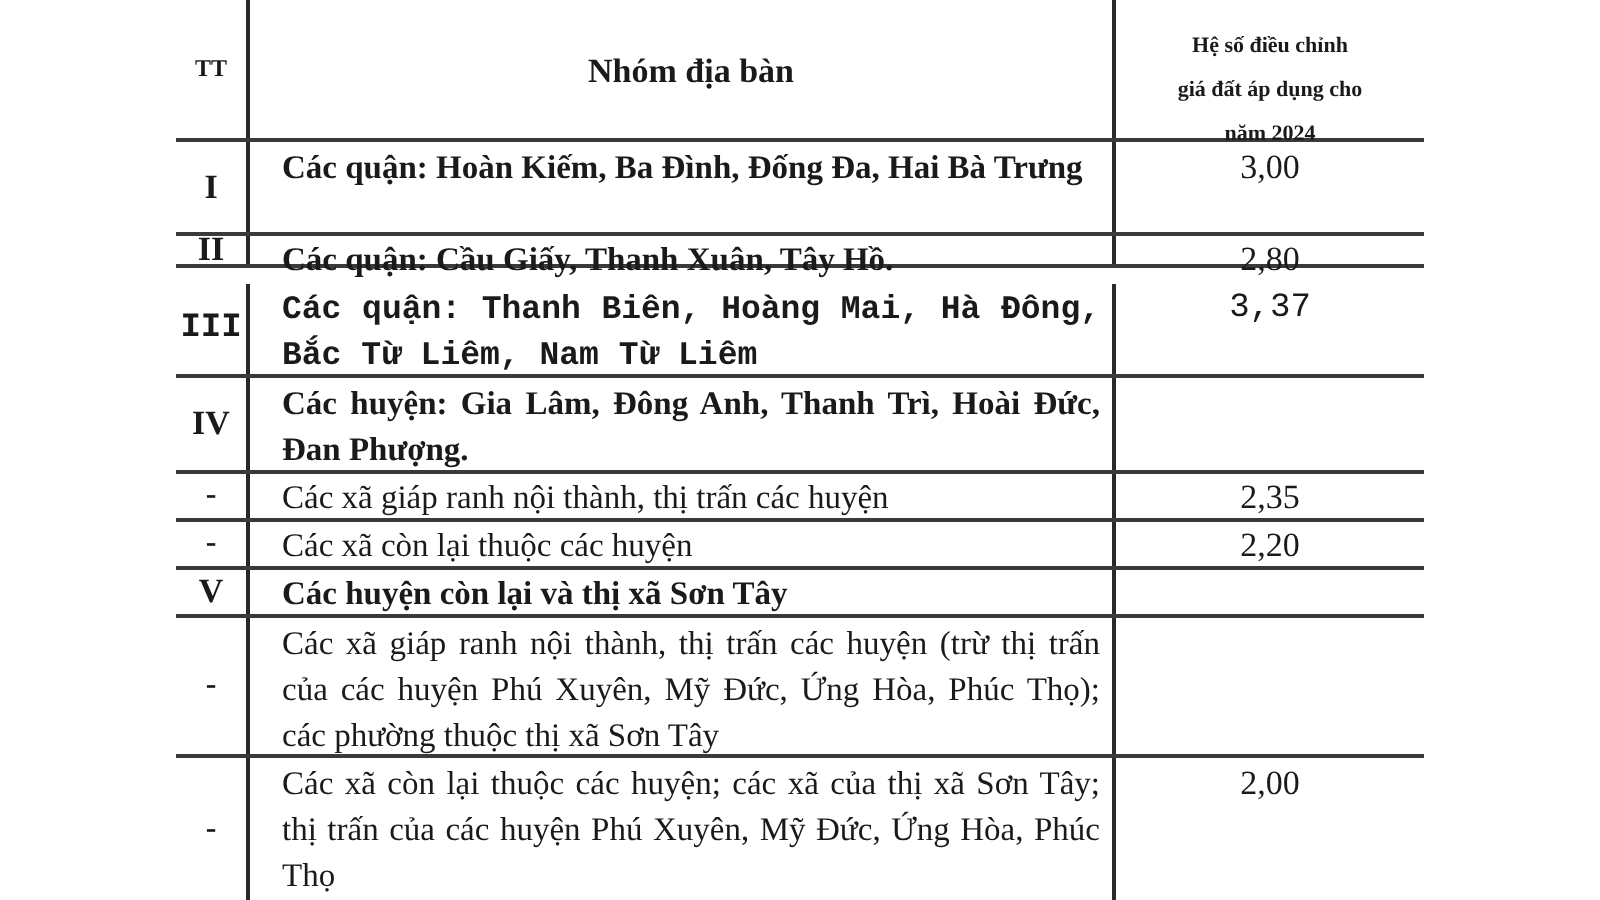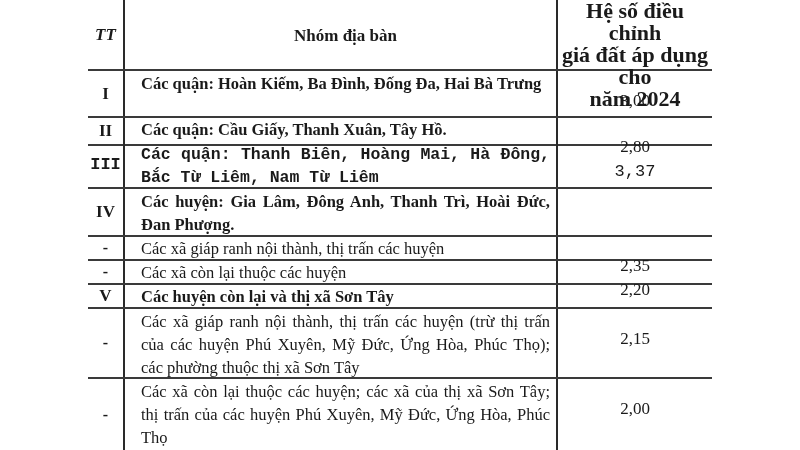--- a/index.html
+++ b/index.html
@@ -59,37 +59,37 @@
       font-size: 16.5px;
       line-height: 23px;
       text-align: justify;
     }
     .c-val {
       left: 470px;
       width: 154px;
       text-align: center;
       font-size: 17px;
       line-height: 23px;
-      padding-top: 18px;
+      padding-top: 1px;
     }
     .bold { font-weight: bold; }
     .normal { font-weight: normal; }
-    .hdr .c-tt { font-size: 17px; font-style: italic; }
+    .hdr .c-tt { font-size: 12px; }
     .hdr .c-name {
       display: flex;
       align-items: center;
       justify-content: center;
       font-weight: bold;
       font-size: 17px;
     }
     .hdr .c-val {
       font-weight: bold;
-      font-size: 22px;
+      font-size: 11px;
       line-height: 22px;
-      padding-top: 0;
+      padding-top: 12px;
       top: 0;
     }
     .dash { font-weight: bold; font-size: 16px; }
   </style>
 </head>
 <body>
 
 <div class="page">
   <div class="table">
 
@@ -102,21 +102,21 @@
         <div>năm 2024</div>
       </div>
     </div>
 
     <div class="row" style="top:71px; height:47px;">
       <div class="cell c-tt">I</div>
       <div class="cell c-name bold">Các quận: Hoàn Kiếm, Ba Đình, Đống Đa, Hai Bà Trưng</div>
       <div class="cell c-val">3,00</div>
     </div>
 
-    <div class="row" style="top:118px; height:28px;">
+    <div class="row" style="top:118px; height:16px;">
       <div class="cell c-tt">II</div>
       <div class="cell c-name bold" style="white-space:nowrap; line-height:22px;">Các quận: Cầu Giấy, Thanh Xuân, Tây Hồ.</div>
       <div class="cell c-val" style="line-height:22px;text-align:center;">2,80</div>
     </div>
 
     <div class="row" style="top:142px; height:47px;font-family:Liberation Mono, monospace;">
       <div class="cell c-tt">III</div>
       <div class="cell c-name bold">Các quận: Thanh Biên, Hoàng Mai, Hà Đông, Bắc Từ Liêm, Nam Từ Liêm</div>
       <div class="cell c-val">3,37</div>
     </div>
@@ -141,21 +141,20 @@
 
     <div class="row" style="top:285px; height:24px;">
       <div class="cell c-tt">V</div>
       <div class="cell c-name bold" style="white-space:nowrap; line-height:22px;">Các huyện còn lại và thị xã Sơn Tây</div>
       <div class="cell c-val" style="line-height:22px;"></div>
     </div>
 
     <div class="row" style="top:309px; height:70px;">
       <div class="cell c-tt dash">-</div>
       <div class="cell c-name normal">Các xã giáp ranh nội thành, thị trấn các huyện (trừ thị trấn của các huyện Phú Xuyên, Mỹ Đức, Ứng Hòa, Phúc Thọ); các phường thuộc thị xã Sơn Tây</div>
-      <div class="cell c-val">2,15</div>
     </div>
 
     <div class="row last" style="top:379px; height:71px;">
       <div class="cell c-tt dash">-</div>
       <div class="cell c-name normal">Các xã còn lại thuộc các huyện; các xã của thị xã Sơn Tây; thị trấn của các huyện Phú Xuyên, Mỹ Đức, Ứng Hòa, Phúc Thọ</div>
       <div class="cell c-val">2,00</div>
     </div>
 
   </div>
 </div>

